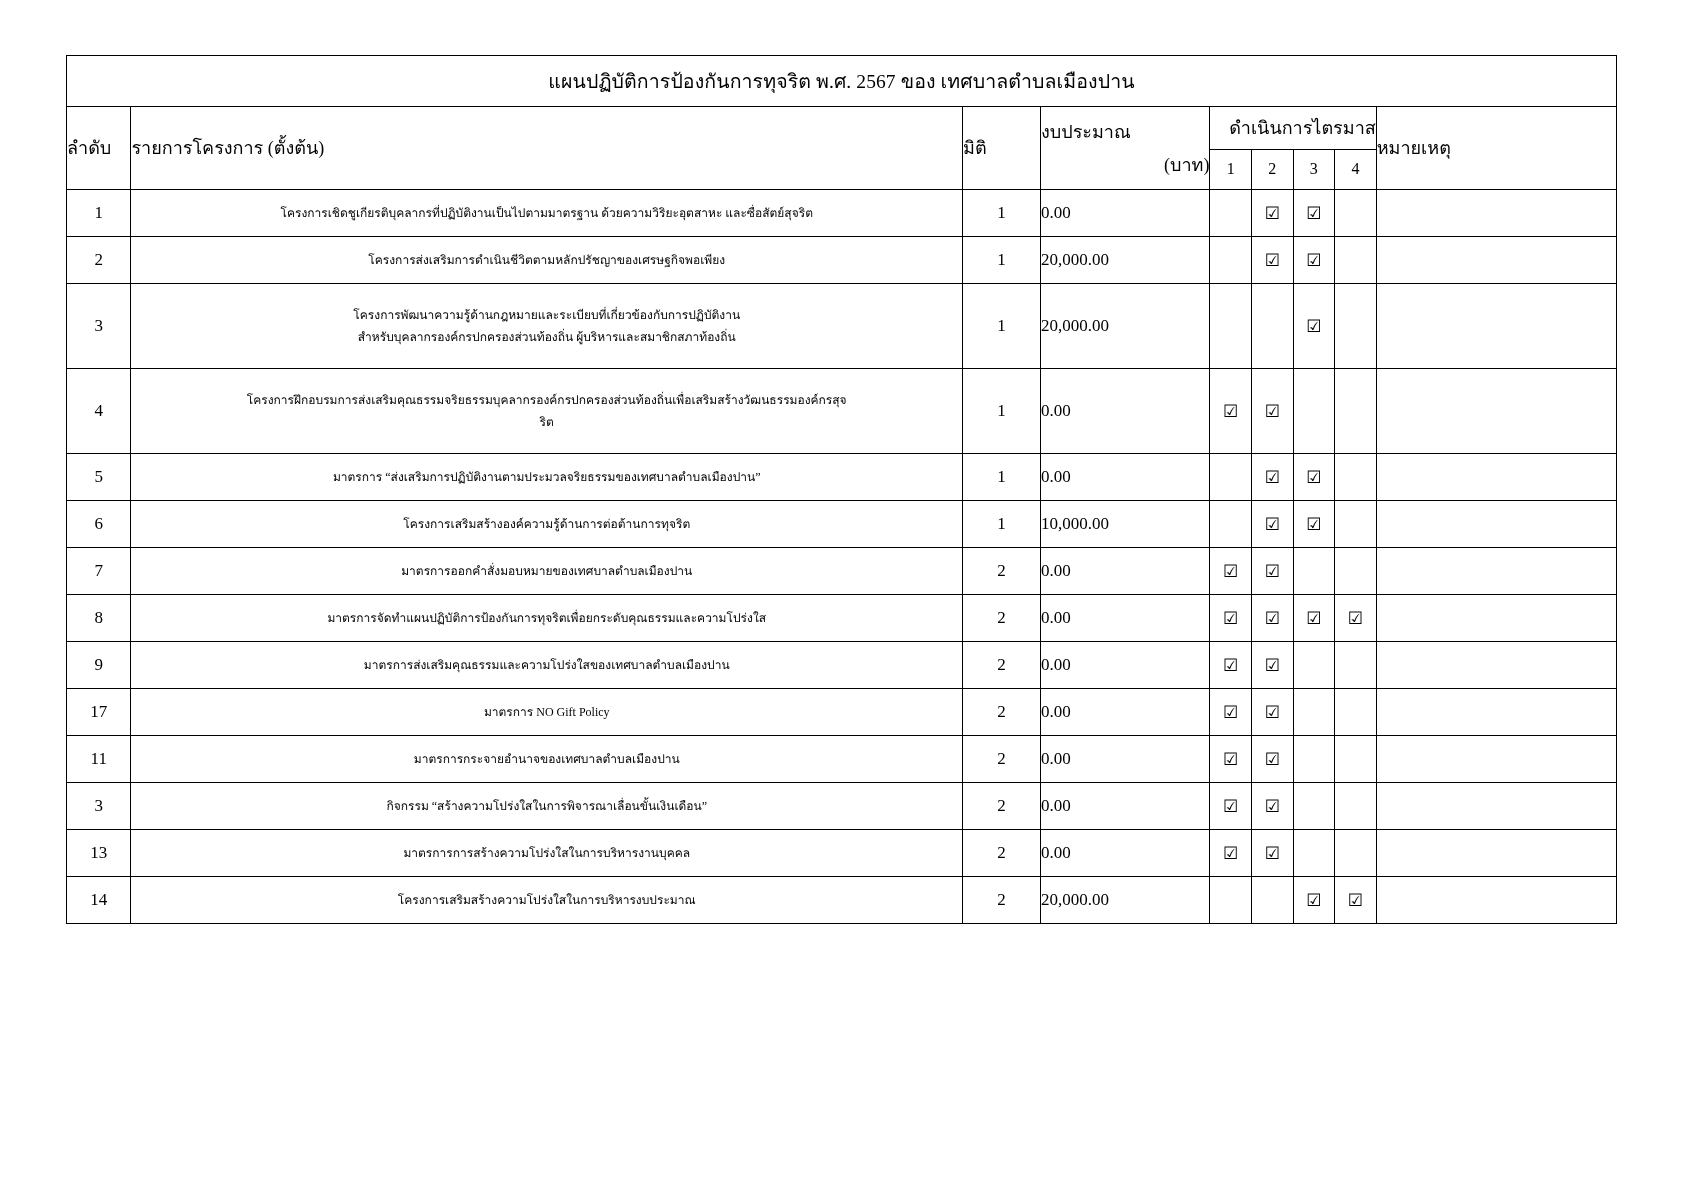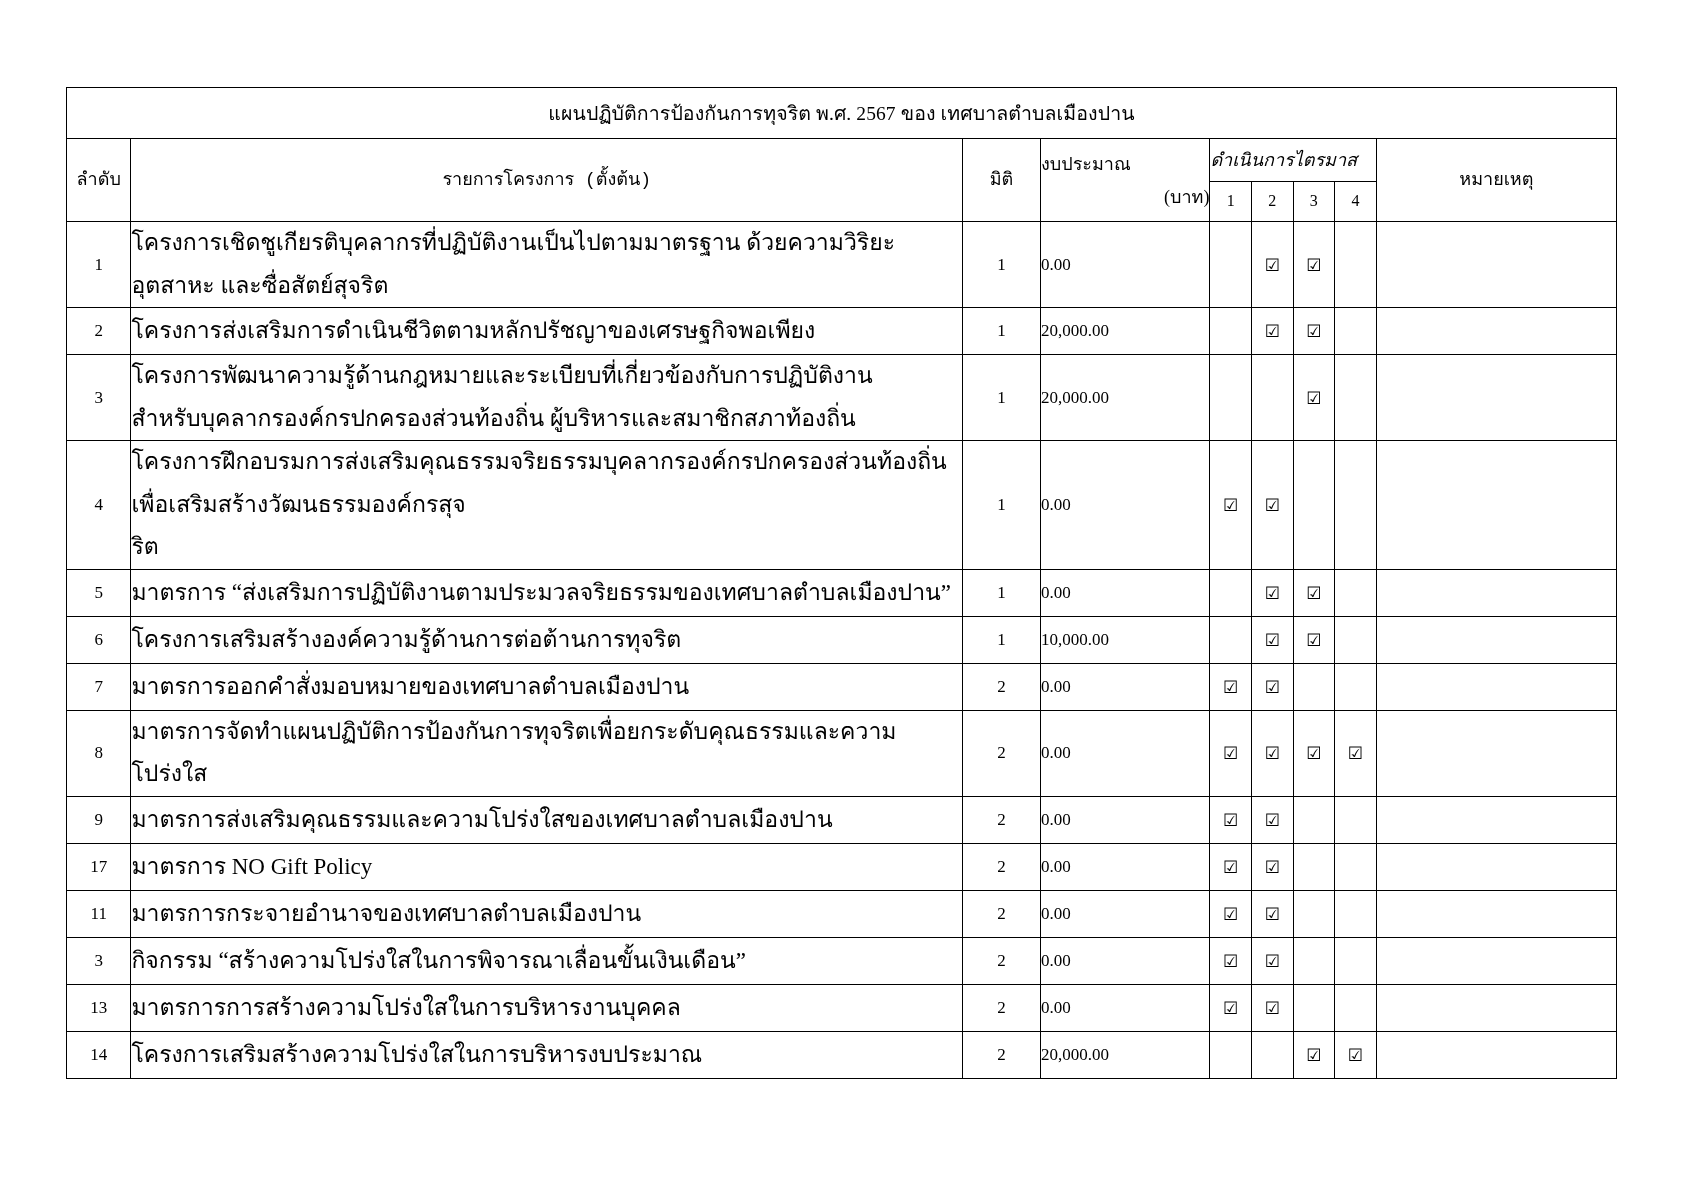--- a/index.html
+++ b/index.html
@@ -13,79 +13,75 @@
     font-family: "Liberation Serif", "DejaVu Serif", serif;
     color: #000000;
     overflow: hidden;
   }
   .page {
     position: relative;
     width: 1683px;
     height: 940px;
     box-sizing: border-box;
     padding: 55px 66px 0 66px;
-    margin-top: 32px;
   }
   table.plan {
     border-collapse: collapse;
     width: 1551px;
     table-layout: fixed;
   }
   table.plan td, table.plan th {
     border: 1px solid #000000;
     padding: 0;
     vertical-align: middle;
     font-weight: normal;
   }
   .title-cell {
     text-align: center;
     font-size: 19.5px;
     height: 50px;
     padding: 6px 4px;
     letter-spacing: 0.1px;
   }
   .hdr {
-    text-align: center;
     font-size: 18px;
     line-height: 1.35;
     padding: 4px 2px;
-    font-family: Liberation Mono, monospace;
   }
   .hdr-budget-top {
     text-align: left;
     font-size: 18px;
     padding-top: 10px;
     padding-bottom: 2px;
   }
   .hdr-budget-bot {
     text-align: right;
     font-size: 18px;
     padding-top: 2px;
     padding-bottom: 10px;
   }
   .q-head {
-    text-align: left;
+    text-align: right;
     font-size: 18px;
     height: 34px;
     padding: 2px;
-    font-style: italic;
   }
   .q-num {
     text-align: center;
     font-size: 16px;
     height: 32px;
   }
   td.num {
     text-align: center;
     font-size: 17px;
     width: 60px;
   }
   td.name {
-    text-align: left;
-    font-size: 23px;
+    text-align: center;
+    font-size: 12px;
     padding: 7px 8px 7px 10px;
     line-height: 1.85;
   }
   td.dim {
     text-align: center;
     font-size: 17px;
     width: 60px;
   }
   td.budget {
     font-size: 17px;

